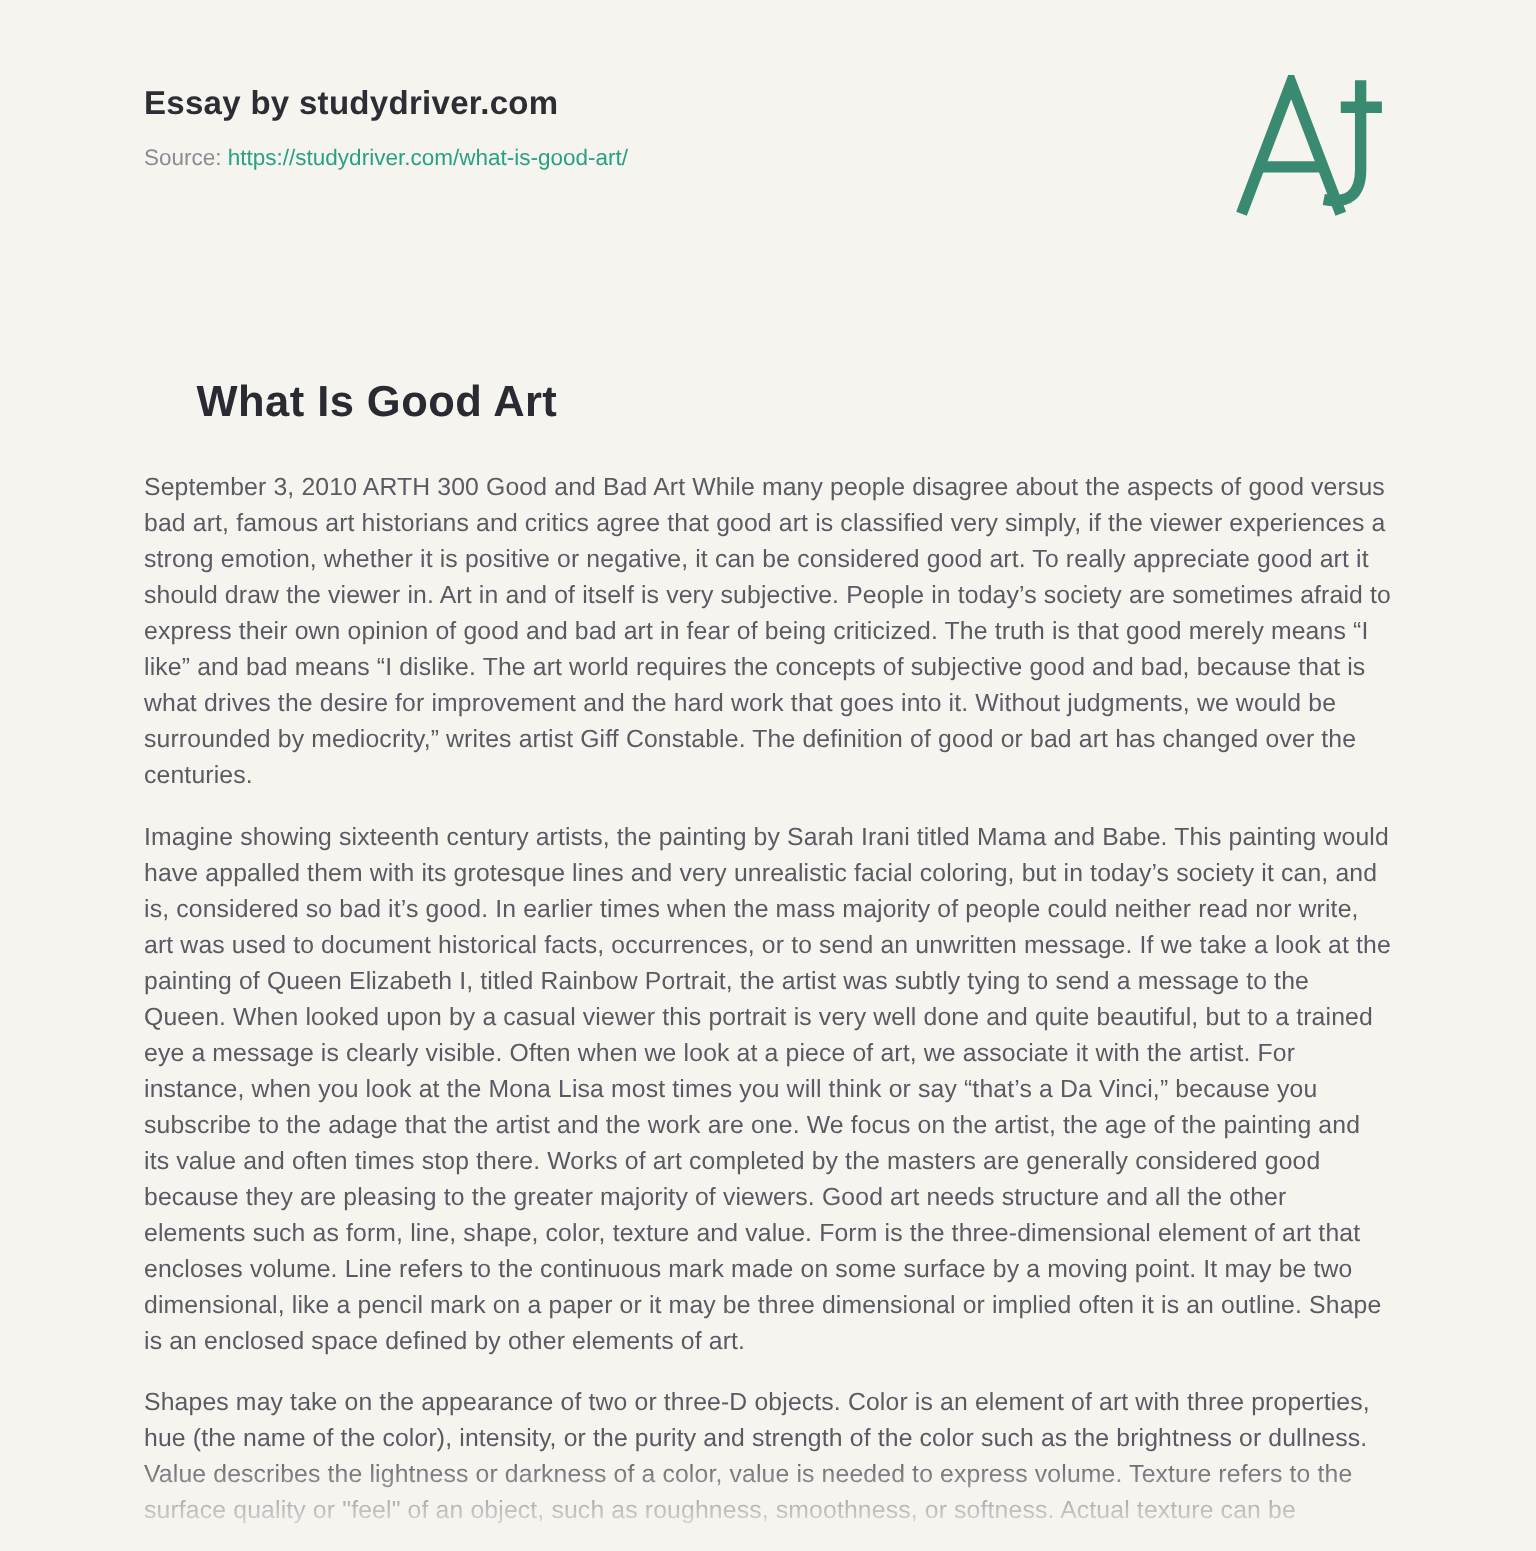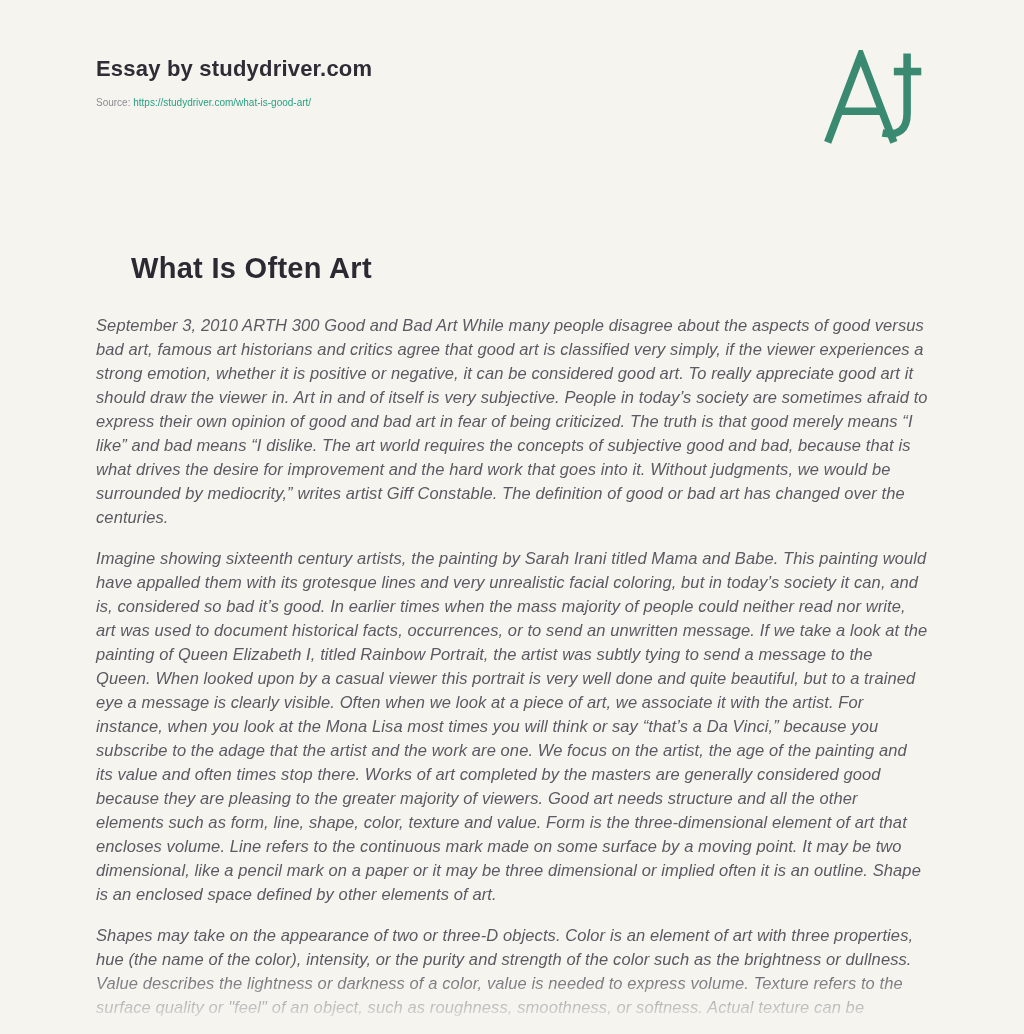--- a/index.html
+++ b/index.html
@@ -24,21 +24,21 @@
     padding-top: 56px;
   }
   .byline {
     font-size: 22px;
     font-weight: 700;
     color: #2e2d35;
     letter-spacing: 0.2px;
   }
   .source-line {
     margin-top: 15px;
-    font-size: 10px;
+    font-size: 15px;
     color: #8d8b92;
   }
   .source-line a {
     color: #27a084;
     text-decoration: none;
   }
   .logo {
     width: 104px;
     height: 96px;
     margin-top: -6px;
@@ -49,21 +49,20 @@
   .article-title {
     margin-top: 106px;
     margin-left: 35px;
     font-size: 29px;
     font-weight: 600;
     color: #2b2a33;
     letter-spacing: 0.3px;
   }
   .essay-body {
     margin-top: 28px;
-    font-style: italic;
   }
   .essay-body p {
     font-size: 16.5px;
     line-height: 24px;
     color: #5b5a62;
     margin-bottom: 17px;
     letter-spacing: 0.1px;
   }
   .bottom-fade {
     position: absolute;
@@ -94,21 +93,21 @@
 
         <path d="M6 97 L41 5 L76 97" stroke="#3a8a72" stroke-width="8" fill="none"></path>
         <path d="M19 64 L63 64" stroke="#3a8a72" stroke-width="8" fill="none"></path>
 
         <path d="M90 3 L90 66 Q90 92 64 87" stroke="#3a8a72" stroke-width="8" fill="none"></path>
         <path d="M76 22 L105 22" stroke="#3a8a72" stroke-width="8" fill="none"></path>
       </svg>
     </div>
   </div>
 
-  <h1 class="article-title">What Is Often Art</h1>
+  <h1 class="article-title">What Is Good Art</h1>
 
   <div class="essay-body">
     <p>September 3, 2010 ARTH 300 Good and Bad Art While many people disagree about the aspects of good versus bad art, famous art historians and critics agree that good art is classified very simply, if the viewer experiences a strong emotion, whether it is positive or negative, it can be considered good art. To really appreciate good art it should draw the viewer in. Art in and of itself is very subjective. People in today’s society are sometimes afraid to express their own opinion of good and bad art in fear of being criticized. The truth is that good merely means “I like” and bad means “I dislike. The art world requires the concepts of subjective good and bad, because that is what drives the desire for improvement and the hard work that goes into it. Without judgments, we would be surrounded by mediocrity,” writes artist Giff Constable. The definition of good or bad art has changed over the centuries.</p>
     <p>Imagine showing sixteenth century artists, the painting by Sarah Irani titled Mama and Babe. This painting would have appalled them with its grotesque lines and very unrealistic facial coloring, but in today’s society it can, and is, considered so bad it’s good. In earlier times when the mass majority of people could neither read nor write, art was used to document historical facts, occurrences, or to send an unwritten message. If we take a look at the painting of Queen Elizabeth I, titled Rainbow Portrait, the artist was subtly tying to send a message to the Queen. When looked upon by a casual viewer this portrait is very well done and quite beautiful, but to a trained eye a message is clearly visible. Often when we look at a piece of art, we associate it with the artist. For instance, when you look at the Mona Lisa most times you will think or say “that’s a Da Vinci,” because you subscribe to the adage that the artist and the work are one. We focus on the artist, the age of the painting and its value and often times stop there. Works of art completed by the masters are generally considered good because they are pleasing to the greater majority of viewers. Good art needs structure and all the other elements such as form, line, shape, color, texture and value. Form is the three-dimensional element of art that encloses volume. Line refers to the continuous mark made on some surface by a moving point. It may be two dimensional, like a pencil mark on a paper or it may be three dimensional or implied often it is an outline. Shape is an enclosed space defined by other elements of art.</p>
     <p>Shapes may take on the appearance of two or three-D objects. Color is an element of art with three properties, hue (the name of the color), intensity, or the purity and strength of the color such as the brightness or dullness. Value describes the lightness or darkness of a color, value is needed to express volume. Texture refers to the surface quality or "feel" of an object, such as roughness, smoothness, or softness. Actual texture can be</p>
   </div>
 
 </div>
 
 <div class="bottom-fade"></div>

